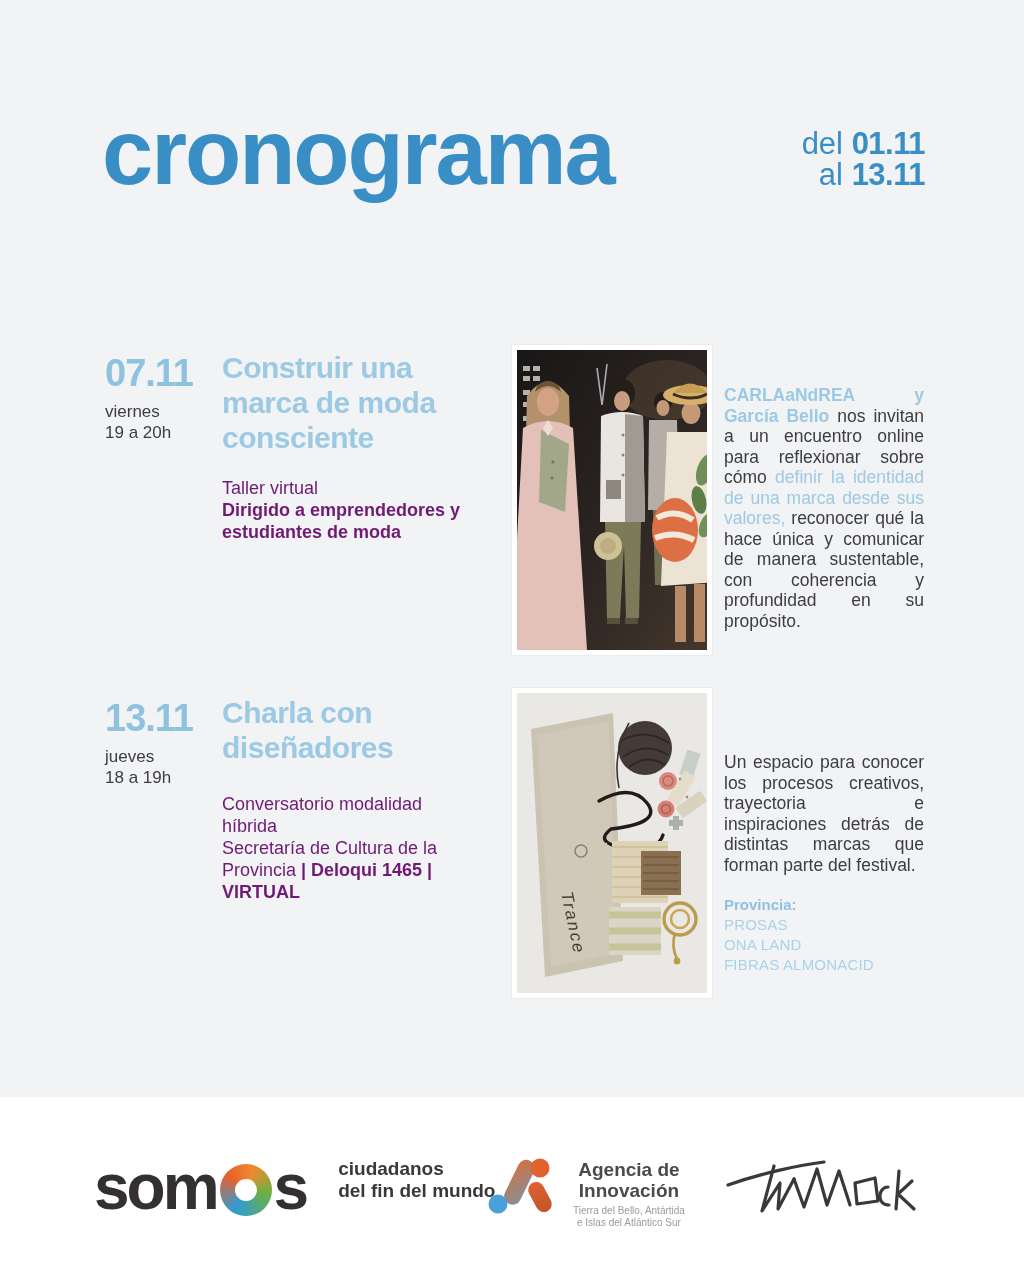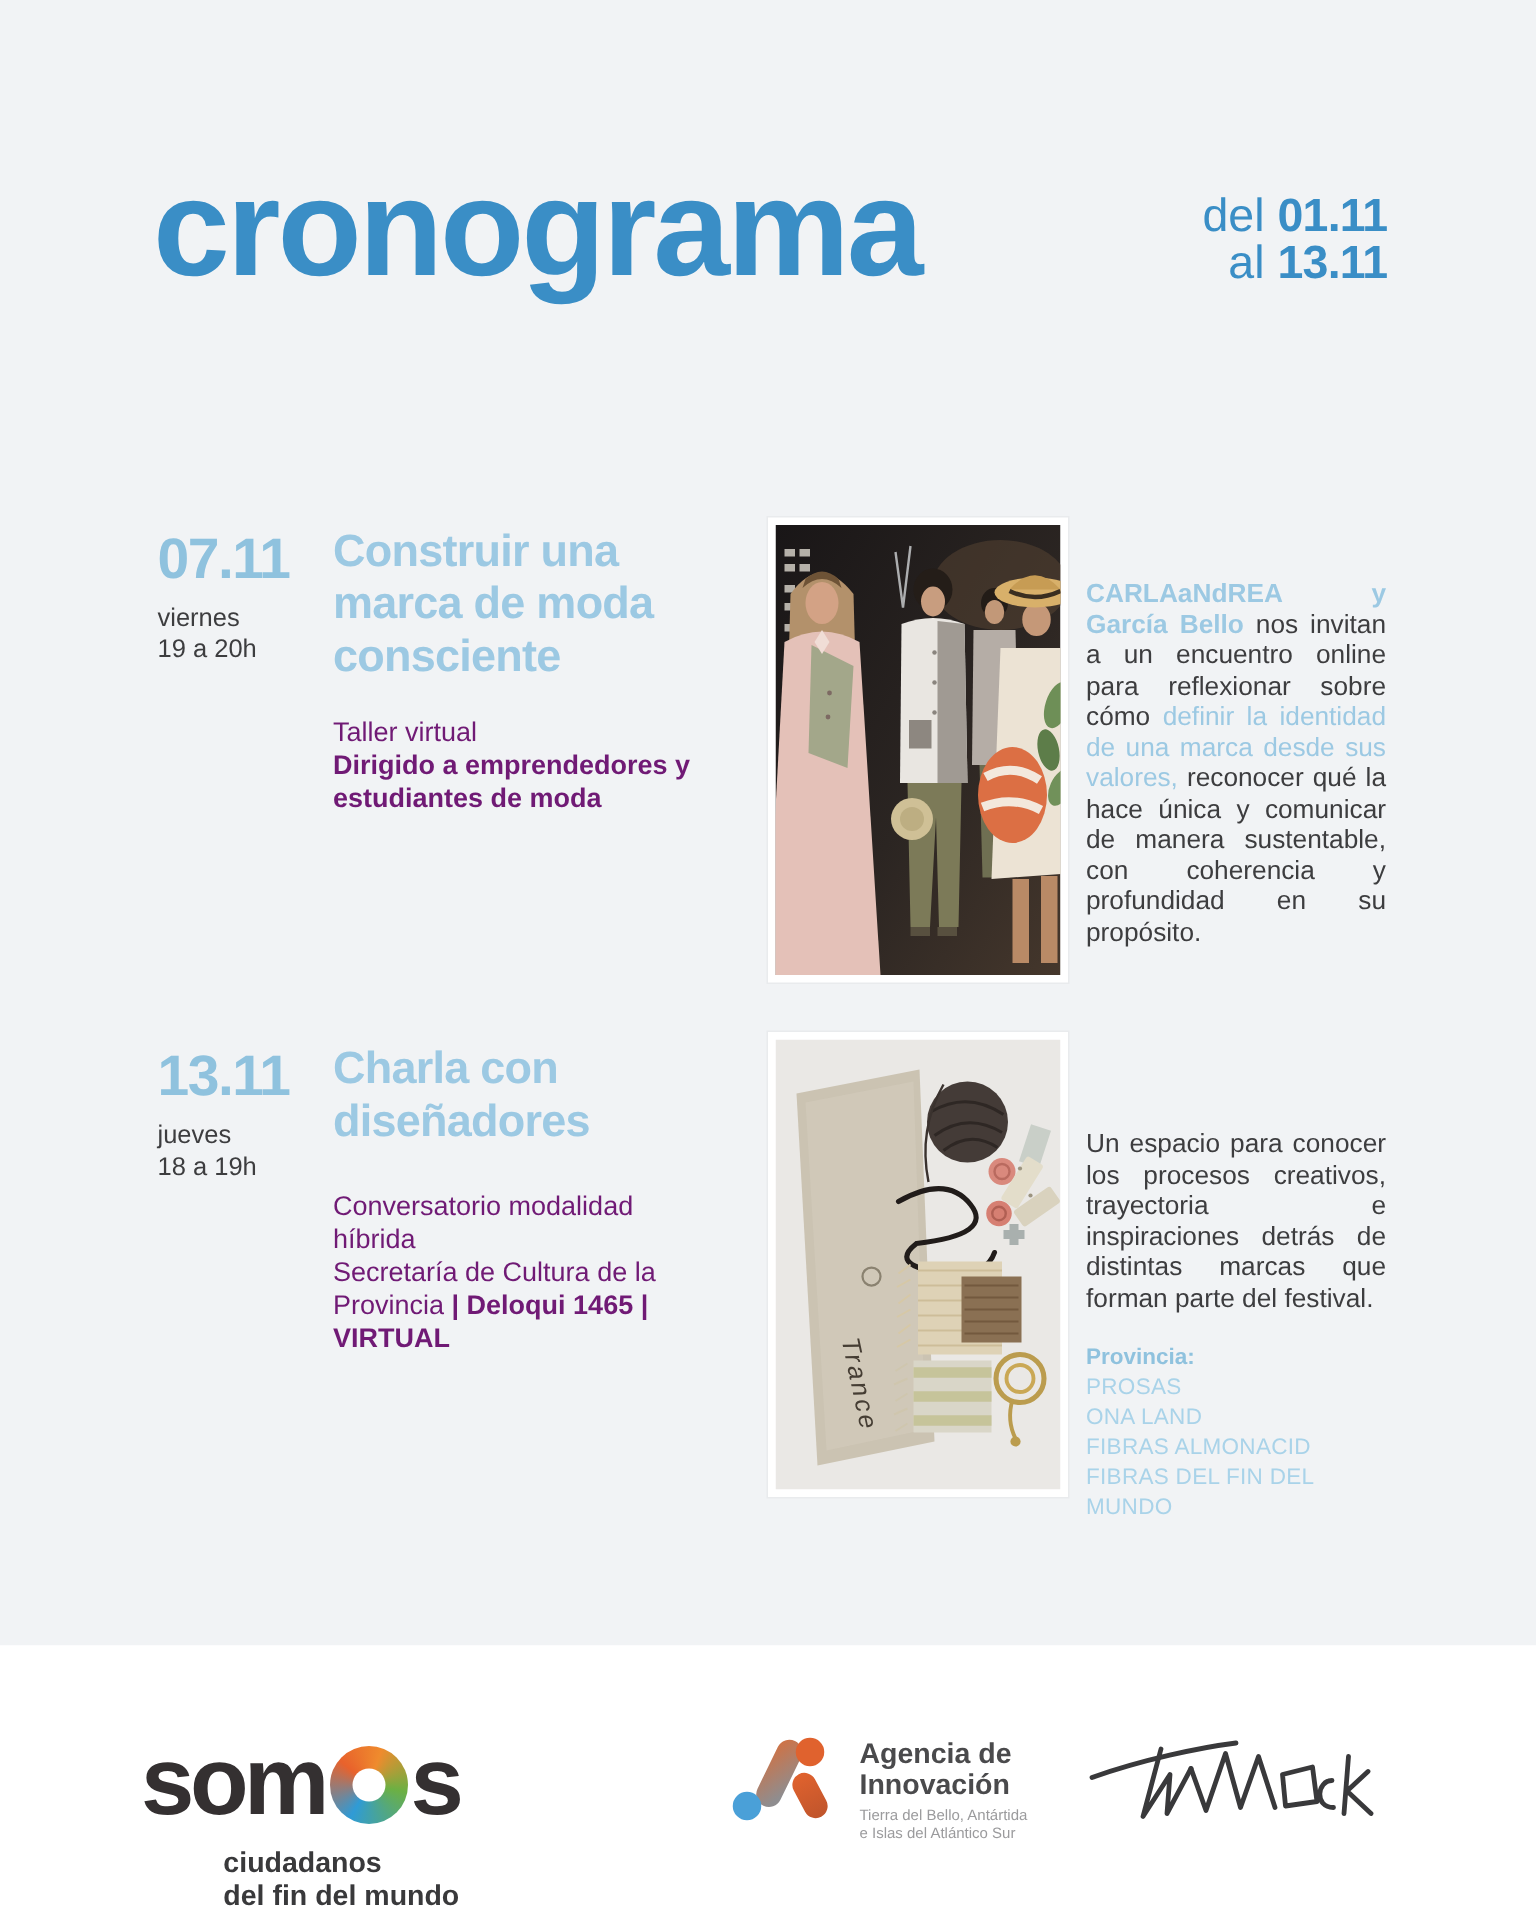--- a/index.html
+++ b/index.html
@@ -44,33 +44,33 @@
   .photo svg { display:block; width:190px; height:300px; }
   .col-desc { position:absolute; left:724px; width:200px; }
   .desc-par { font-size:17.5px; line-height:20.5px; text-align:justify; color:#3d3d3f; }
   .desc-par .hl { color:#9cc9e3; }
   .desc-par .hl-bold { color:#9cc9e3; font-weight:700; }
   .participants { margin-top:20px; font-size:15px; line-height:20px; }
   .participants .label { font-weight:700; color:#8fc2de; }
   .participants .name { color:#a9d3e9; letter-spacing:0.2px; }
 
   
-  .somos { position:absolute; left:94px; top:1150px; display:flex; align-items:flex-end;flex-direction:column; }
+  .somos { position:absolute; left:94px; top:1150px; display:flex; align-items:flex-start; }
   .somos-word { font-size:64px; font-weight:800; color:#343031; letter-spacing:-3px; display:flex; align-items:center; }
   .somos-o {
     display:inline-block; width:52px; height:52px; border-radius:50%;
     margin:6px 2px 0 3px; position:relative;
     background:conic-gradient(from 210deg, #2f9bd6, #e8622c 100deg, #ef8b2d 170deg, #6cb043 250deg, #2f9bd6 360deg);
   }
   .somos-o::after {
     content:""; position:absolute; left:15px; top:15px; width:22px; height:22px;
     border-radius:50%; background:#ffffff;
   }
   .somos-tag { margin-left:32px; margin-top:8px; font-size:19px; line-height:22px; font-weight:700; color:#39393b; }
-  .agencia { position:absolute; left:487px; top:1153px; display:flex; align-items:flex-start; }
+  .agencia { position:absolute; left:487px; top:1153px; display:flex; align-items:flex-start;text-align:center; }
   .agencia-text { margin-left:14px; margin-top:6px; }
   .agencia-name { font-size:19px; line-height:21px; font-weight:700; color:#4a4a4c; }
   .agencia-sub { margin-top:4px; font-size:10px; line-height:12px; color:#9b9b9d; }
   .tussock { position:absolute; left:722px; top:1147px; }
 </style>
 </head>
 <body>
 
 <div class="poster">
   <div class="top-band"></div>
@@ -257,21 +257,20 @@
       </svg>
     </figure>
 
     <div class="col-desc" style="top:752px;">
       <p class="desc-par">Un espacio para conocer los procesos creativos, trayectoria e inspiraciones detrás de distintas marcas que forman parte del festival.</p>
       <div class="participants">
         <div class="label">Provincia:</div>
         <div class="name">PROSAS</div>
         <div class="name">ONA LAND</div>
         <div class="name">FIBRAS ALMONACID</div>
-        <div class="name">FIBRAS DEL FIN DEL MUNDO</div>
       </div>
     </div>
   </section>
 
   <footer>
     <div class="somos">
       <span class="somos-word">
           <span>som</span>
           <span class="somos-o"></span>
           <span>s</span>

